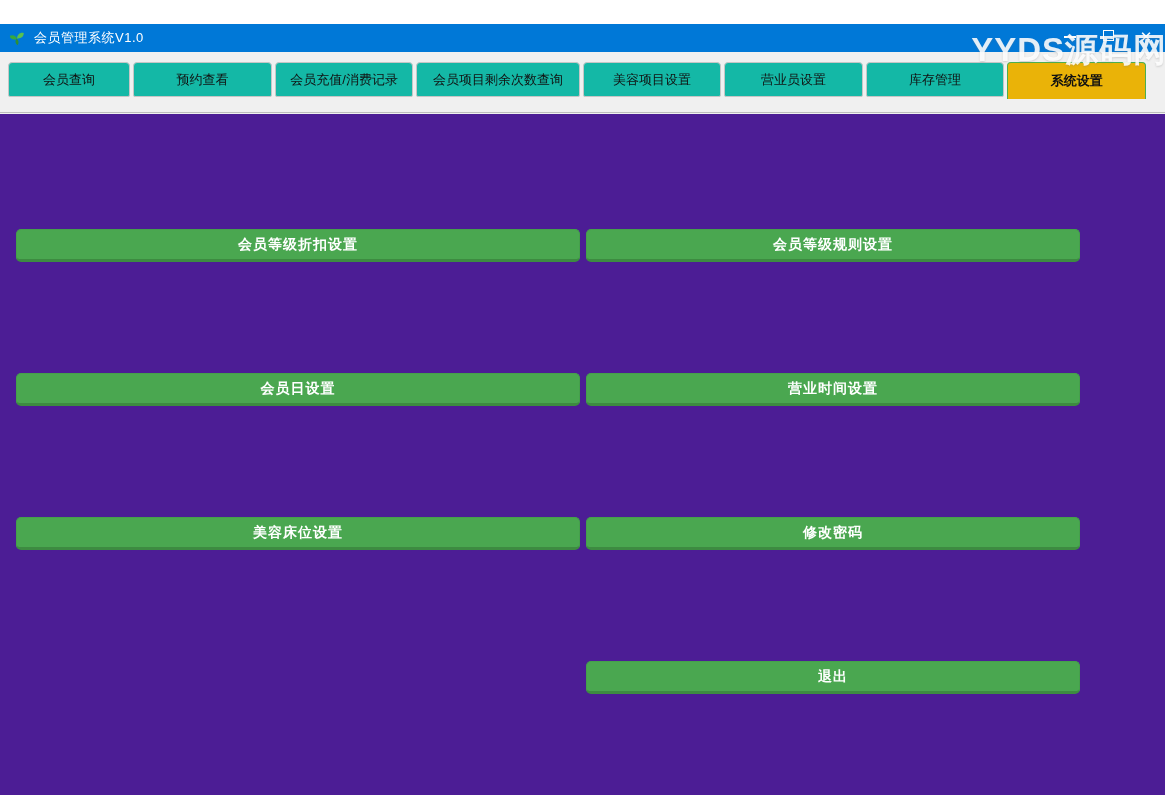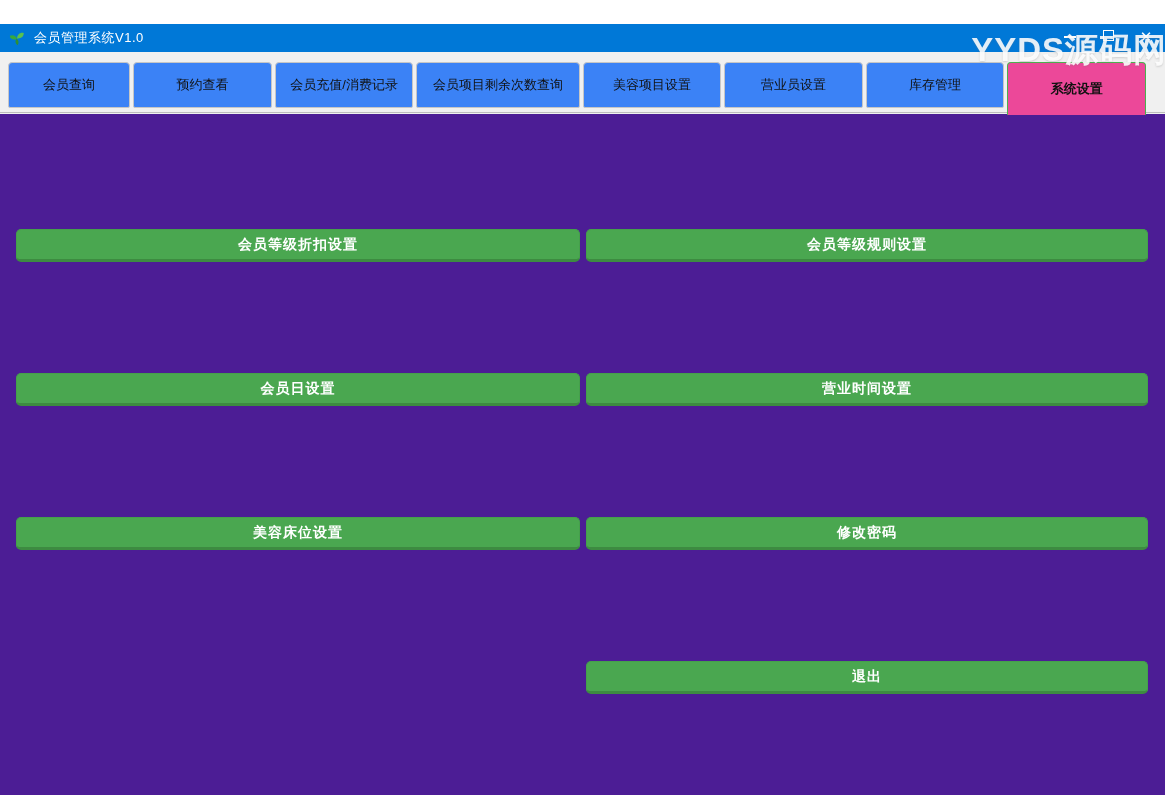--- a/index.html
+++ b/index.html
@@ -42,49 +42,49 @@
     pointer-events:none; white-space:nowrap;
   }
 
   
   .tabbar {
     position:absolute; left:0; top:38px; width:100%; height:51px;
     display:flex; padding:0 19px 0 8px; gap:3px;
     border-bottom:1px solid #bdbdbd;
   }
   .tab {
-    flex:1 1 0; min-width:0; height:46px;
-    background:#3b82f6; border:1px solid #c6c6c6;
+    flex:1 1 0; min-width:0; height:35px;
+    background:#14b8a6; border:1px solid #c6c6c6;
     border-radius:4px 4px 2px 2px;
     display:flex; align-items:center; justify-content:center;
     font-size:13px; color:#111; cursor:pointer;
     white-space:nowrap; overflow:hidden;
   }
   .tab.wide { flex:1.18 1 0; }
   .tab.narrow { flex:0.88 1 0; }
   .tab.selected {
-    background:#ec4899; border:1px solid #4caf50; border-bottom:none;
-    font-weight:bold; height:53px; margin-bottom:-2px; z-index:5;
+    background:#eab308; border:1px solid #4caf50; border-bottom:none;
+    font-weight:bold; height:37px; margin-bottom:-2px; z-index:5;
     border-radius:4px 4px 0 0;
   }
 
   
   .content { position:absolute; left:0; top:90px; width:100%; height:705px; background:#4c1d95; }
   .gbtn {
     position:absolute; height:33px;
     background:#4aa750;
     border:1px solid #45a04b;
     border-bottom:3px solid #3d8b41;
     border-radius:5px;
     color:#ffffff; font-size:14px; font-weight:bold;
     display:flex; align-items:center; justify-content:center;
     cursor:pointer; letter-spacing:1px;
   }
   .col-l { left:16px;  width:564px; }
-  .col-r { left:586px; width:562px; }
+  .col-r { left:586px; width:494px; }
   .row-1 { top:115px; }
   .row-2 { top:259px; }
   .row-3 { top:403px; }
   .row-4 { top:547px; }
 </style>
 </head>
 <body>
 
 <div class="app">
 

